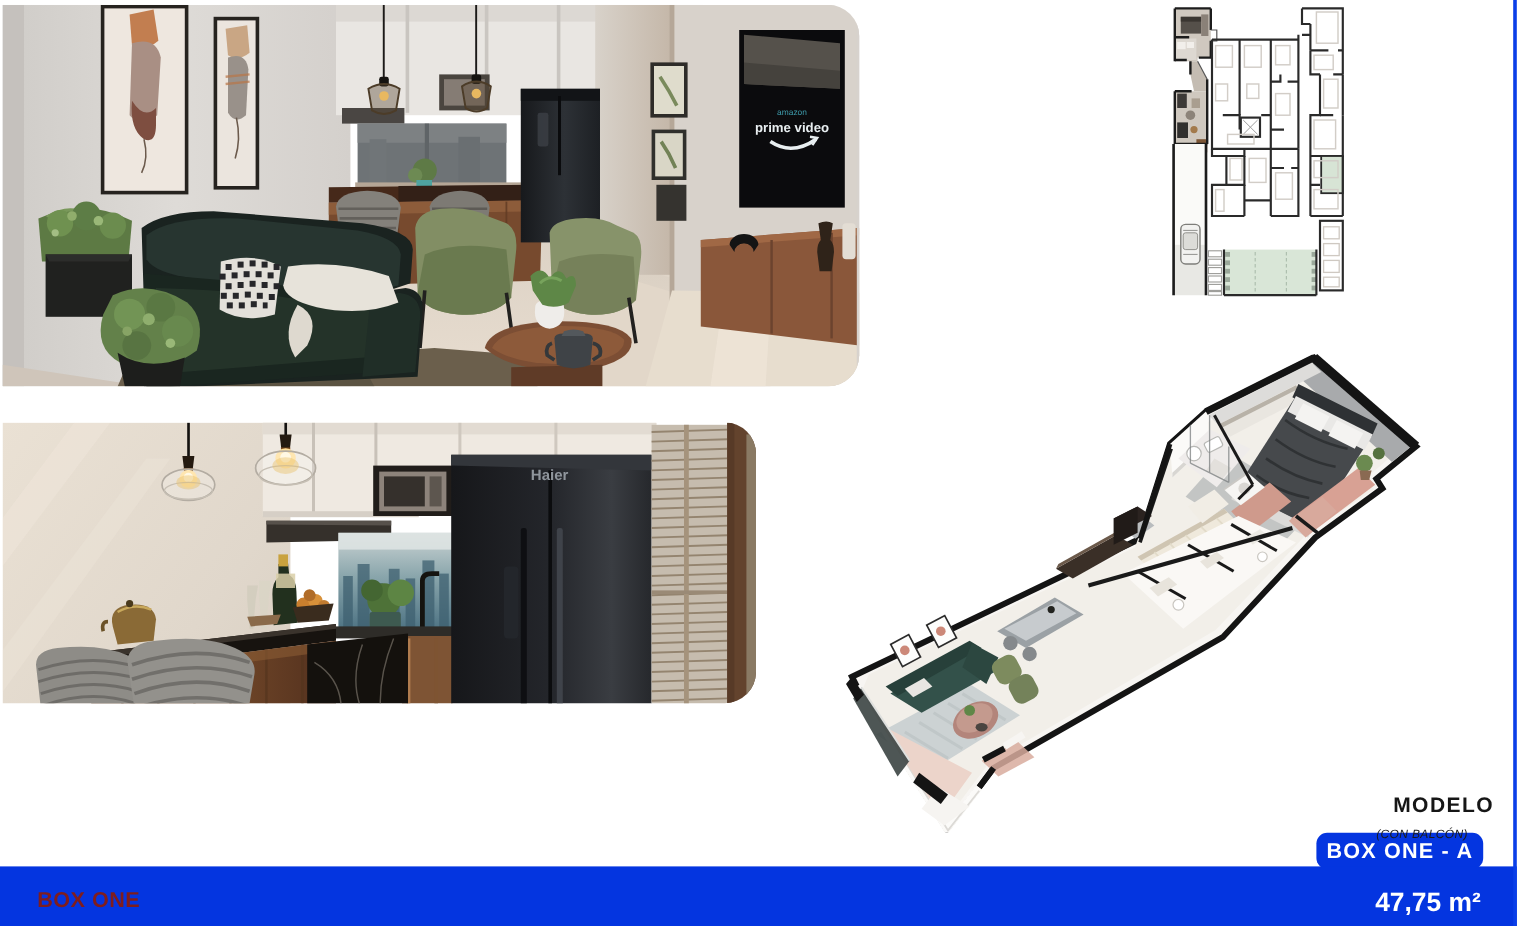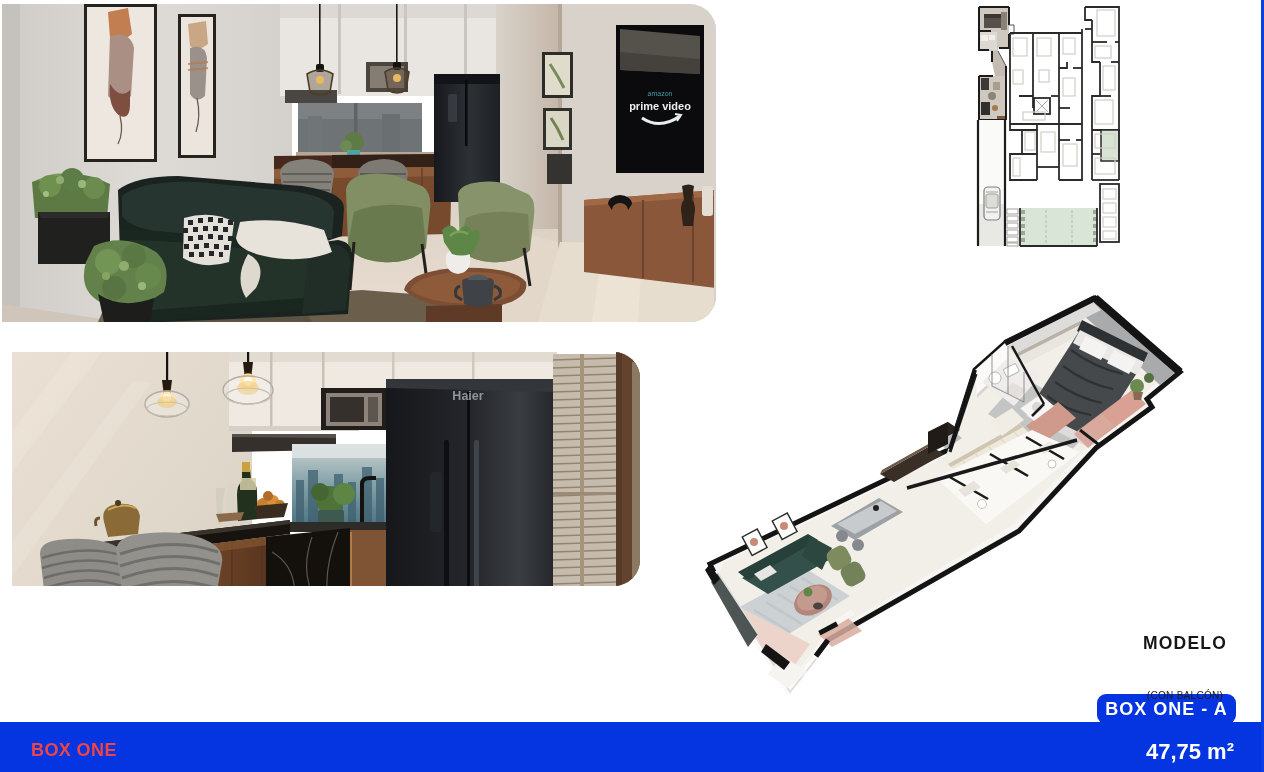--- a/index.html
+++ b/index.html
@@ -282,21 +282,21 @@
     <circle cx="146" cy="272" r="13" fill="#68894e"></circle>
     <circle cx="112" cy="284" r="12" fill="#587442"></circle>
     <circle cx="122" cy="262" r="5" fill="#8fae6e"></circle>
     <circle cx="140" cy="282" r="4" fill="#9ab878"></circle>
     <circle cx="104" cy="272" r="4" fill="#87a465"></circle>
     <path d="M96 290 q24 16 56 4 l-4 24 l-46 0 Z" fill="#1d1e1c"></path>
   </g>
 </svg>
 </div>
 
-<div class="abs" style="left:12px;top:352px;width:628px;height:234px;border-radius:0 26px 26px 0;overflow:hidden;">
+<div class="abs" style="left:2px;top:352px;width:628px;height:234px;border-radius:0 26px 26px 0;overflow:hidden;">
 <svg width="628" height="318" viewBox="0 0 628 318">
   <defs>
     <linearGradient id="kwall" x1="0" y1="0" x2="1" y2="1">
       <stop offset="0" stop-color="#eae1d4"></stop>
           <stop offset="0.6" stop-color="#e0d7cb"></stop>
           <stop offset="1" stop-color="#d6ccbf"></stop>
     </linearGradient>
     <linearGradient id="fr2" x1="0" y1="0" x2="1" y2="0">
       <stop offset="0" stop-color="#16171a"></stop>
           <stop offset="0.5" stop-color="#24262b"></stop>
@@ -834,25 +834,25 @@
   <path d="M147 340 L163 330" stroke="#f7f5f2" stroke-width="6"></path>
 
   <path d="M405 16 L490 90" stroke="#141414" stroke-width="8" fill="none"></path>
   <path d="M315 61 L405 16" stroke="#141414" stroke-width="6" fill="none"></path>
 
   <path d="M138 358 L126 374" stroke="#141414" stroke-width="5"></path>
   <path d="M260 167 L285 88" stroke="#141414" stroke-width="4"></path>
 </svg>
 </div>
 
-<div class="abs" style="left:1125px;top:633px;width:120px;text-align:center;font-size:17.5px;font-weight:bold;color:#161616;letter-spacing:1.2px;">MODELO</div>
+<div class="abs" style="left:1125px;top:661px;width:120px;text-align:right;font-size:17.5px;font-weight:bold;color:#161616;letter-spacing:1.2px;">MODELO</div>
 
 <div class="abs" style="left:1097px;top:654px;width:139px;height:30px;background:#0435e0;border-radius:9px;color:#fff;font-weight:bold;font-size:18px;text-align:center;line-height:30px;letter-spacing:1px;margin-top:40px;">BOX ONE - A</div>
 
-<div class="abs" style="left:1135px;top:690px;width:100px;text-align:center;font-size:10px;color:#1a1a1a;letter-spacing:0.3px;">(CON BALCÓN)</div>
+<div class="abs" style="left:1135px;top:690px;width:100px;text-align:center;font-size:10px;color:#1a1a1a;letter-spacing:0.3px;font-style:italic;">(CON BALCÓN)</div>
 
 <div class="abs" style="left:0;top:722px;width:1264px;height:50px;background:#0435e0;"></div>
 
-<div class="abs" style="left:31px;top:740px;color:#ef4444;font-weight:bold;font-size:18px;letter-spacing:0.4px;">BOX ONE</div>
+<div class="abs" style="left:31px;top:740px;color:#7f1d1d;font-weight:bold;font-size:18px;letter-spacing:0.4px;">BOX ONE</div>
 
 <div class="abs" style="left:1102px;top:739px;width:132px;text-align:right;color:#fff;font-weight:bold;font-size:22px;">47,75 m²</div>
 
 <div class="abs" style="left:1261px;top:0;width:3px;height:772px;background:#0a3fe8;"></div>
 
 </body></html>

